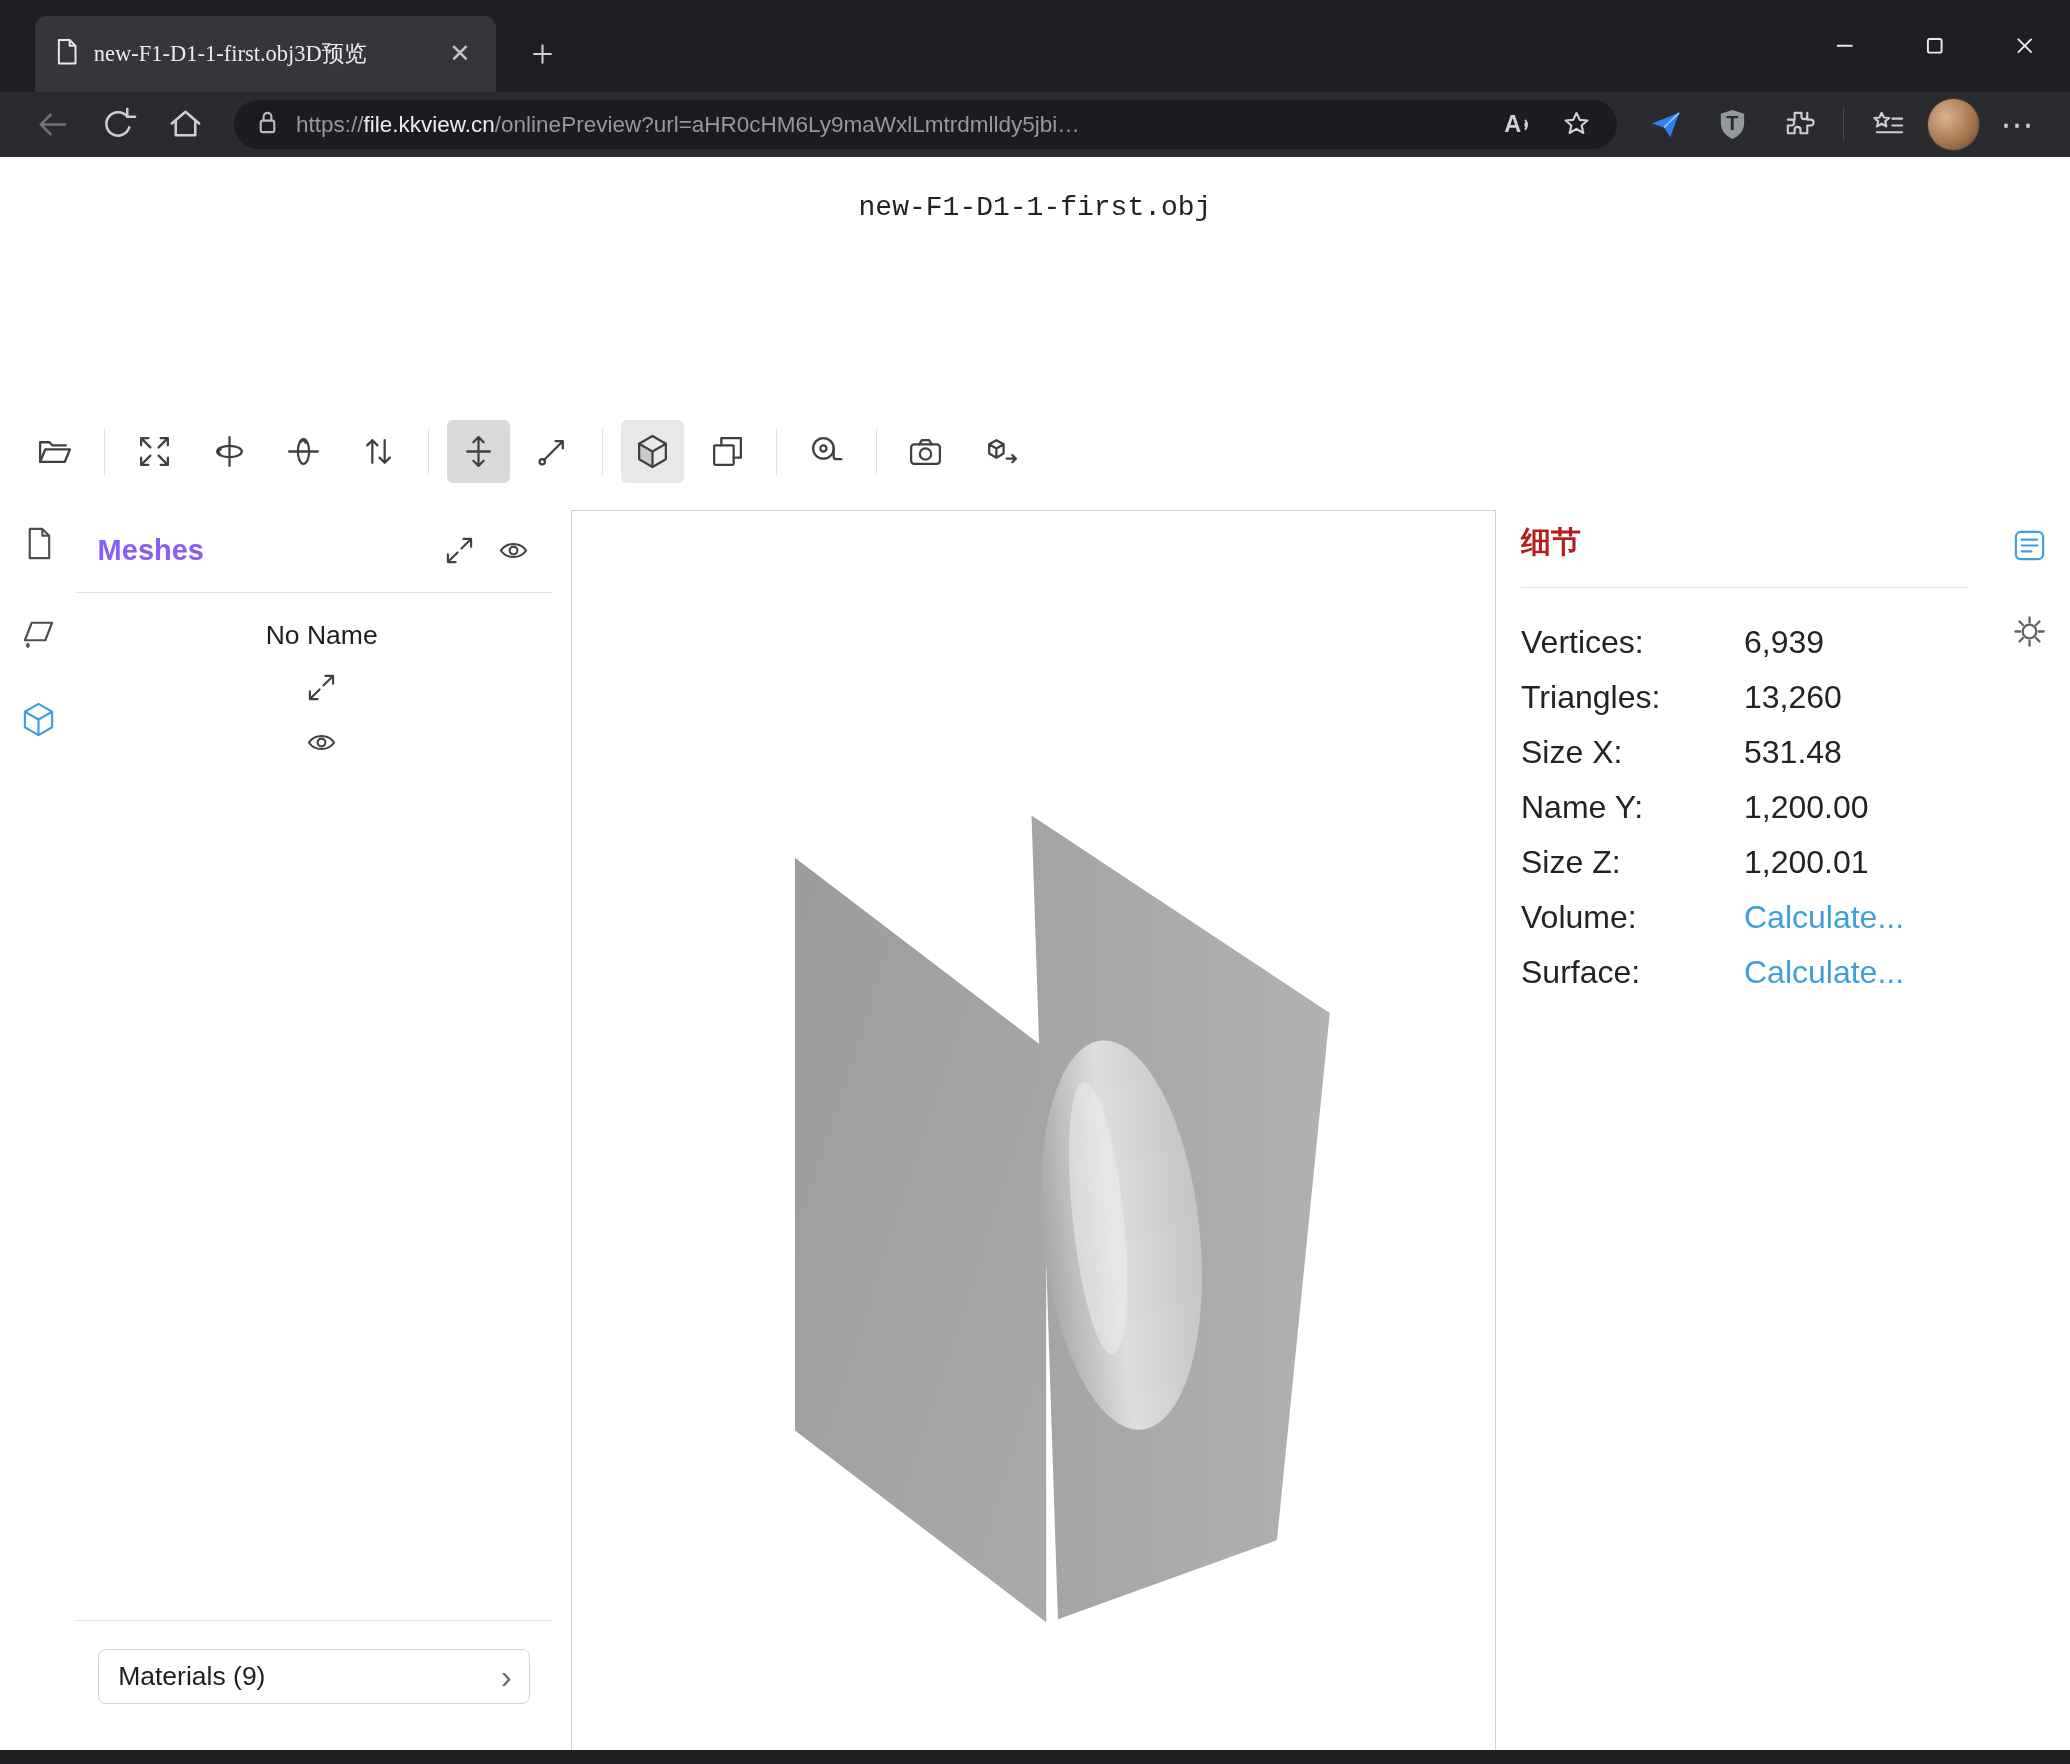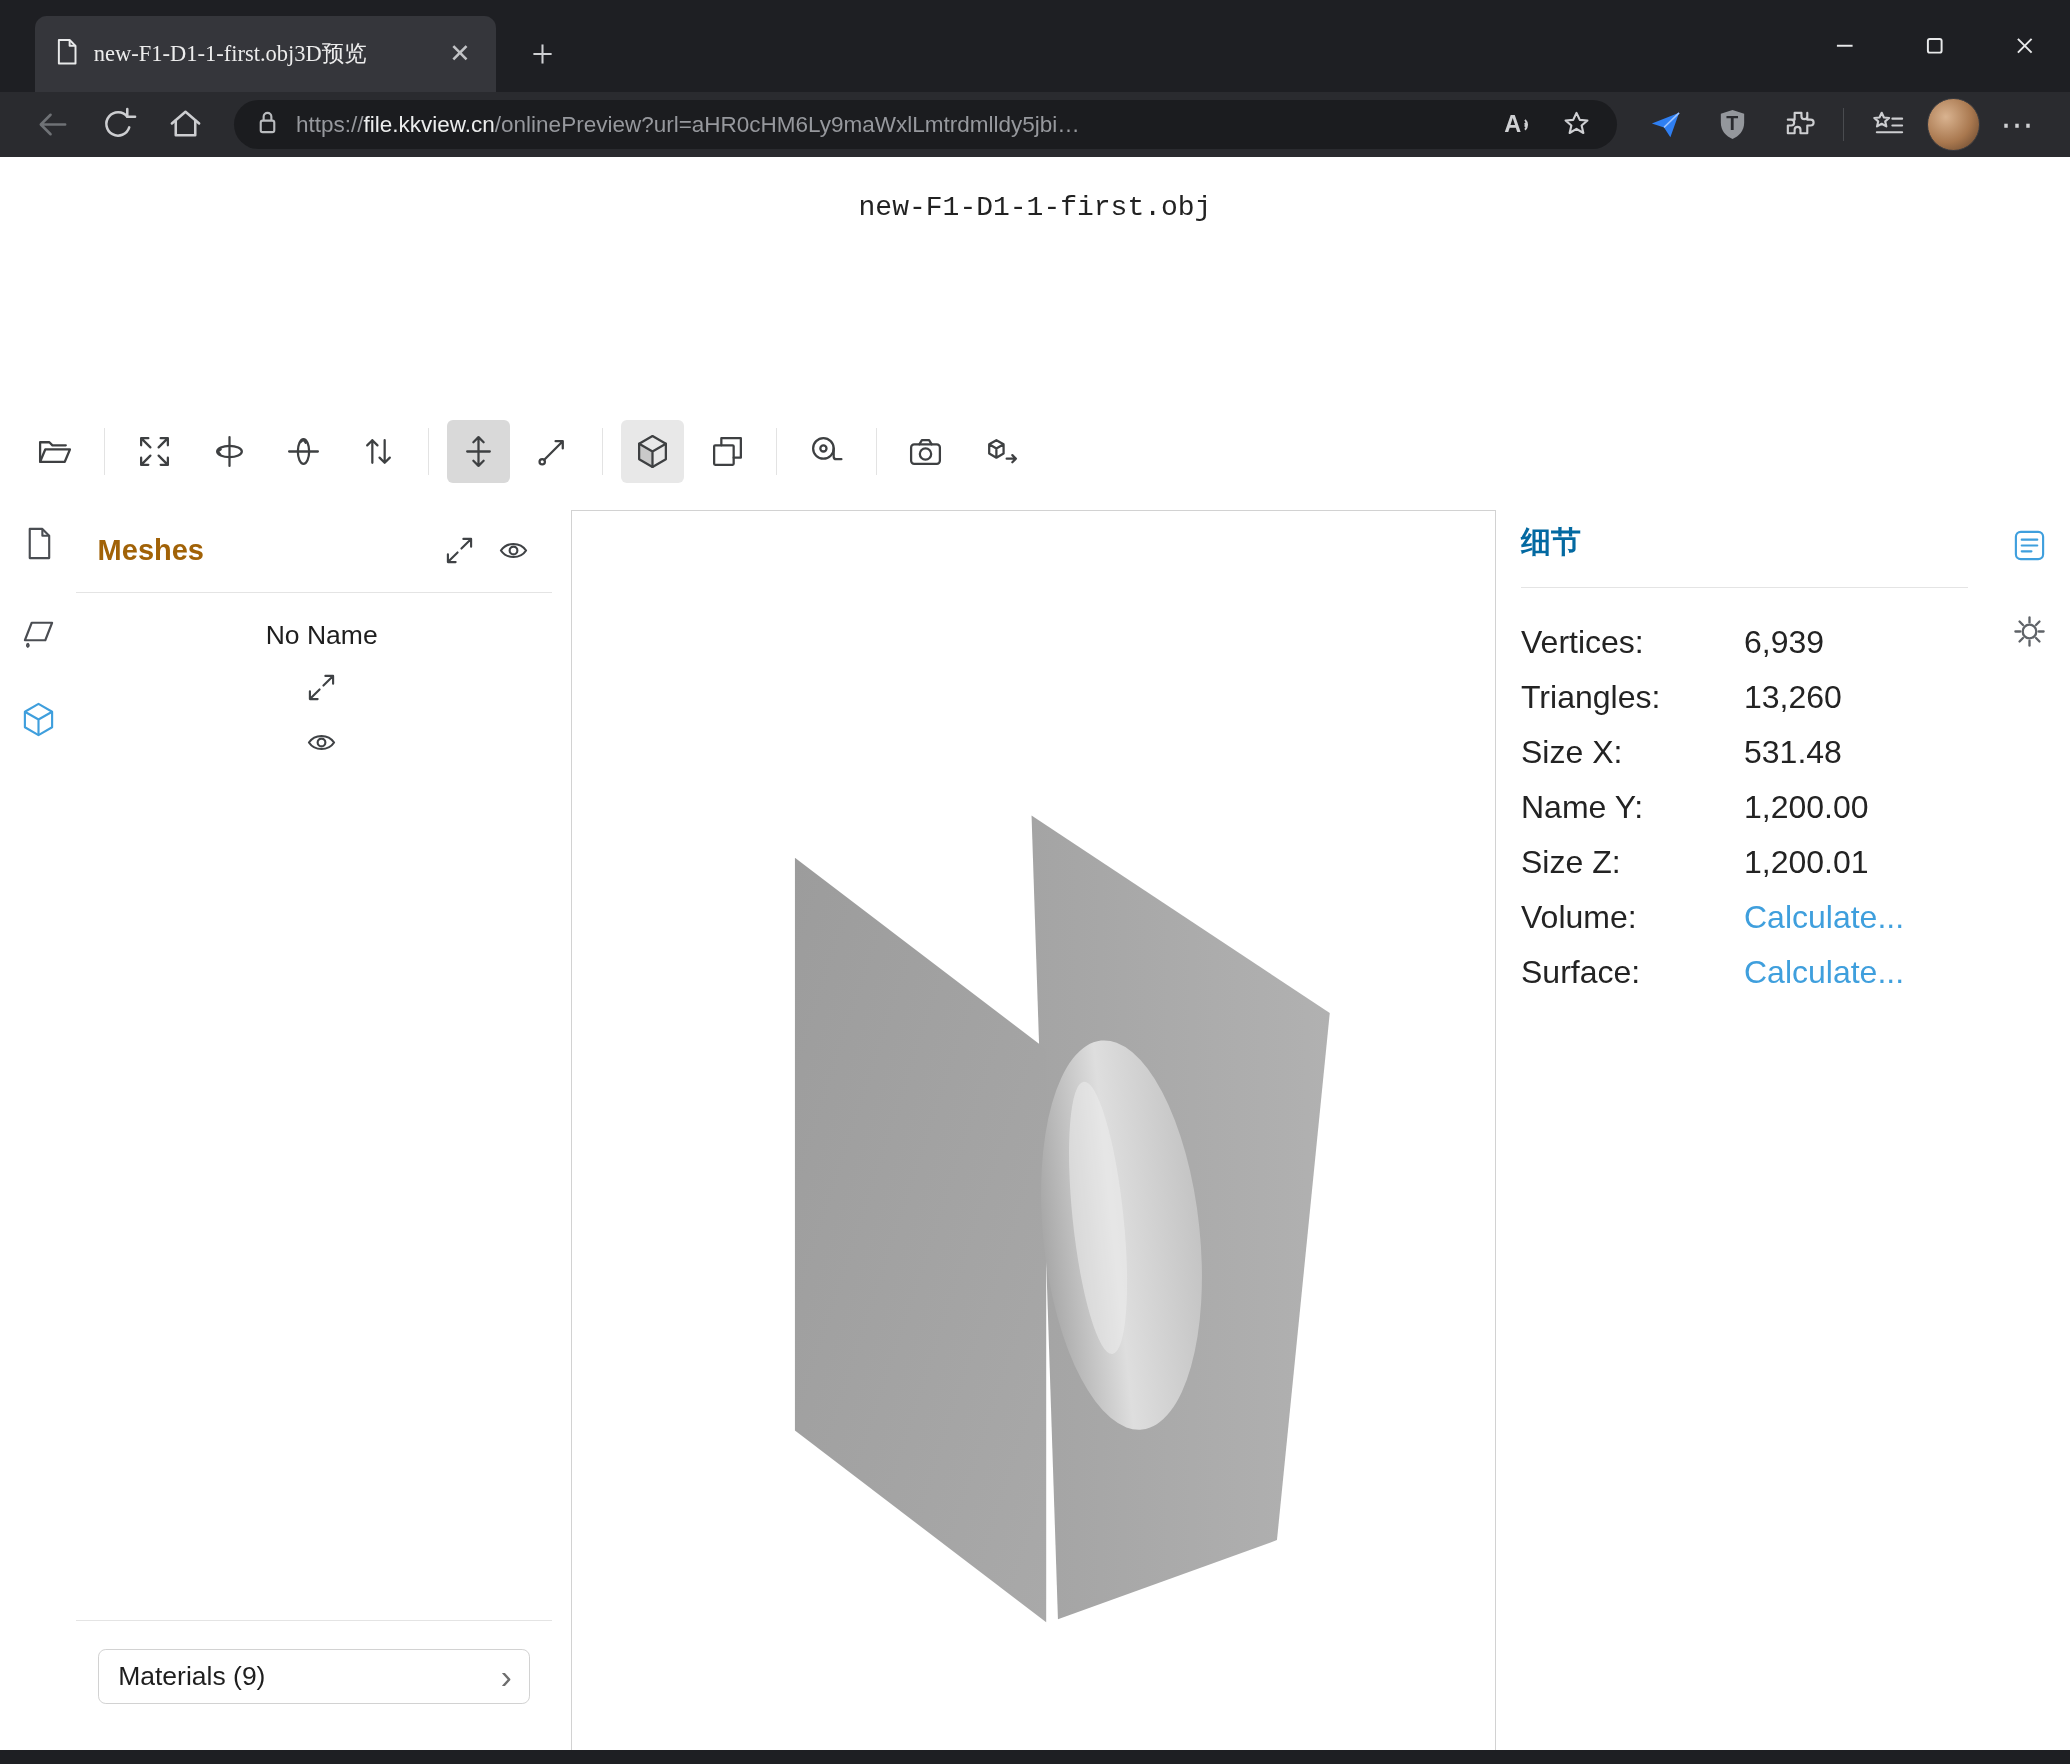--- a/index.html
+++ b/index.html
@@ -47,34 +47,34 @@
             border-radius:5.9px; cursor:pointer;}
   .tool-btn.active{background:#d9d9d9;}
   .tool-btn.active2{background:#e8e8e8;}
   .tool-sep{width:1px; height:47px; background:#e3e3e3; margin:0 11.8px;}
 
   .left-rail{position:absolute; left:0; top:363px; width:76px; display:flex; flex-direction:column; align-items:center; gap:41px;}
   .rail-btn{width:47px; height:47px; display:flex; align-items:center; justify-content:center; border-radius:5.9px; cursor:pointer;}
 
   .mesh-panel{position:absolute; left:76px; top:355px; width:476px; bottom:33px;}
   .mesh-header{display:flex; align-items:center; gap:17.6px; padding:19.6px 19.6px 23.5px 21.6px; border-bottom:1px solid #e4e4e4;}
-  .mesh-header .mh-title{flex:1; font-size:29px; font-weight:600; color:#a16207;}
+  .mesh-header .mh-title{flex:1; font-size:29px; font-weight:600; color:#8b5cf6;}
   .icon-btn-sm{width:37px; height:37px; display:flex; align-items:center; justify-content:center; cursor:pointer;}
   .mesh-item{display:flex; align-items:center; gap:17.6px; padding:27.4px 19.6px 0 35px;flex-direction:column;}
   .mesh-item .mi-name{flex:1; font-size:26.5px; color:#1e1e1e;}
   .mesh-footer{position:absolute; bottom:0; left:0; right:0; border-top:1px solid #e4e4e4; padding:27.4px 21.6px 13.7px 21.6px;}
   .materials-btn{height:55px; border:1px solid #d2d2d2; border-radius:7.8px; display:flex; align-items:center;
                  justify-content:space-between; padding:0 17.6px 0 19.6px; font-size:26.5px; color:#1e1e1e; cursor:pointer; background:#fff;}
   .materials-btn .chev{color:#6e6e6e; font-size:33px; line-height:1;}
 
   .viewport{position:absolute; left:571px; top:353px; width:925px; height:1368px; border:1px solid #d2d2d2; background:#fff;}
   .viewport svg{display:block; width:100%; height:100%;}
 
   .details-panel{position:absolute; left:1521px; top:365px; width:447px;}
-  .details-header{font-size:30px; font-weight:700; color:#0369a1; padding-bottom:23.5px; border-bottom:1px solid #e4e4e4;}
+  .details-header{font-size:30px; font-weight:700; color:#b91c1c; padding-bottom:23.5px; border-bottom:1px solid #e4e4e4;}
   .detail-rows{margin-top:27.4px;}
   .detail-row{display:flex; align-items:center; height:55px; font-size:32px; color:#232323;}
   .dlabel{width:223px; flex:0 0 auto;}
   .dvalue{flex:1;}
   .dvalue.link{color:var(--link); cursor:pointer;}
 
   .right-rail{position:absolute; right:7.8px; top:365px; width:65px; display:flex; flex-direction:column; align-items:center; gap:39px;}
 
   .bottom-strip{position:absolute; left:0; right:0; bottom:0; height:13.7px; background:var(--titlebar-bg);}
 

